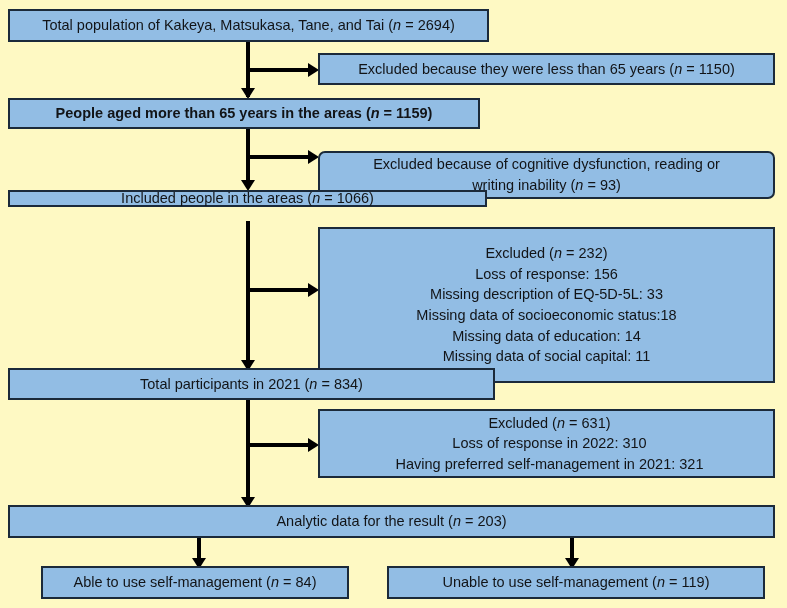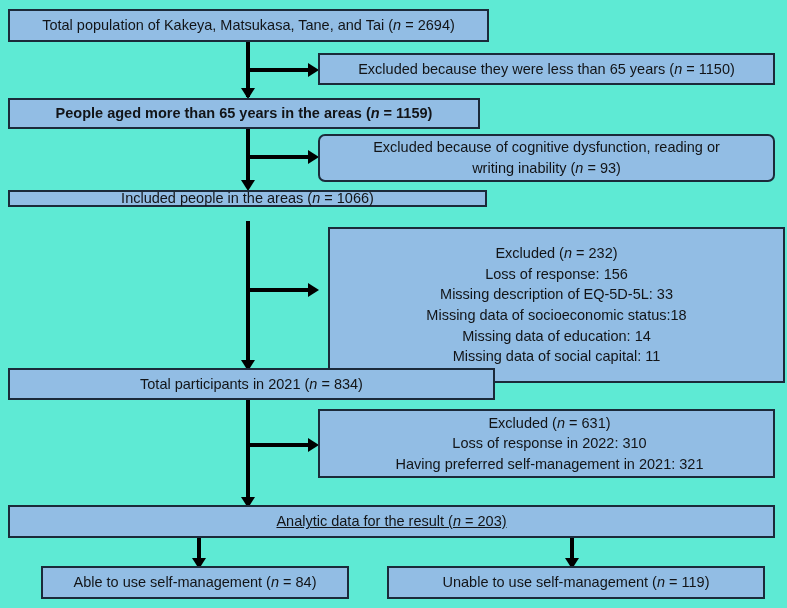--- a/index.html
+++ b/index.html
@@ -7,21 +7,21 @@
     padding: 0;
     background: #ffffff;
   }
   body {
     font-family: "Liberation Sans", sans-serif;
   }
   #canvas {
     position: relative;
     width: 787px;
     height: 608px;
-    background: #5eead4;
+    background: #fef9c3;
     overflow: hidden;
   }
   .box {
     position: absolute;
     box-sizing: border-box;
     background: #92bde4;
     border: 2px solid #1b2a3a;
     display: flex;
     align-items: center;
     justify-content: center;
@@ -82,35 +82,35 @@
 
   <div class="box" style="left:8px; top:98px; width:472px; height:31px;font-weight:bold;">
     <span class="txt">People aged more than 65 years in the areas (<em>n</em> = 1159)</span>
   </div>
 
   <div class="line vline" style="left:246px; top:129px; width:4px; height:58px;"></div>
   <div class="arrow-down" style="left:241px; top:180px;"></div>
   <div class="line hline" style="left:246px; top:155px; width:66px; height:4px;"></div>
   <div class="arrow-right" style="left:308px; top:150px;"></div>
 
-  <div class="box" style="left:318px; top:134px; width:457px; height:48px;border-radius:7px;">
+  <div class="box" style="left:318px; top:151px; width:457px; height:48px;border-radius:7px;">
     <span class="txt">Excluded because  of cognitive dysfunction, reading or
 writing inability  (<em>n</em> = 93)</span>
   </div>
 
   <div class="box" style="left:8px; top:190px; width:479px; height:17px;">
     <span class="txt">Included people in the areas (<em>n</em> = 1066)</span>
   </div>
 
   <div class="line vline" style="left:246px; top:221px; width:4px; height:146px;"></div>
   <div class="arrow-down" style="left:241px; top:360px;"></div>
   <div class="line hline" style="left:246px; top:288px; width:66px; height:4px;"></div>
   <div class="arrow-right" style="left:308px; top:283px;"></div>
 
-  <div class="box" style="left:328px; top:227px; width:457px; height:156px;">
+  <div class="box" style="left:318px; top:227px; width:457px; height:156px;">
     <span class="txt">Excluded (<em>n</em> = 232)
 Loss of response: 156
 Missing description of EQ-5D-5L: 33
 Missing data of socioeconomic status:18
 Missing data of education: 14
 Missing data of social capital: 11</span>
   </div>
 
   <div class="box" style="left:8px; top:368px; width:487px; height:32px;">
     <span class="txt">Total participants in 2021 (<em>n</em> = 834)</span>
@@ -120,21 +120,21 @@
   <div class="arrow-down" style="left:241px; top:497px;"></div>
   <div class="line hline" style="left:246px; top:443px; width:66px; height:4px;"></div>
   <div class="arrow-right" style="left:308px; top:438px;"></div>
 
   <div class="box" style="left:318px; top:409px; width:457px; height:69px;padding-left:12px;">
     <span class="txt">Excluded (<em>n</em> = 631)
 Loss of response in 2022: 310
 Having preferred self-management in 2021: 321</span>
   </div>
 
-  <div class="box" style="left:8px; top:505px; width:767px; height:33px;text-decoration:underline;">
+  <div class="box" style="left:8px; top:505px; width:767px; height:33px;">
     <span class="txt">Analytic data for the result (<em>n</em> = 203)</span>
   </div>
 
   <div class="line vline" style="left:197px; top:538px; width:4px; height:28px;"></div>
   <div class="arrow-down" style="left:192px; top:558px;"></div>
 
   <div class="line vline" style="left:570px; top:538px; width:4px; height:28px;"></div>
   <div class="arrow-down" style="left:565px; top:558px;"></div>
 
   <div class="box" style="left:41px; top:566px; width:308px; height:33px;">

